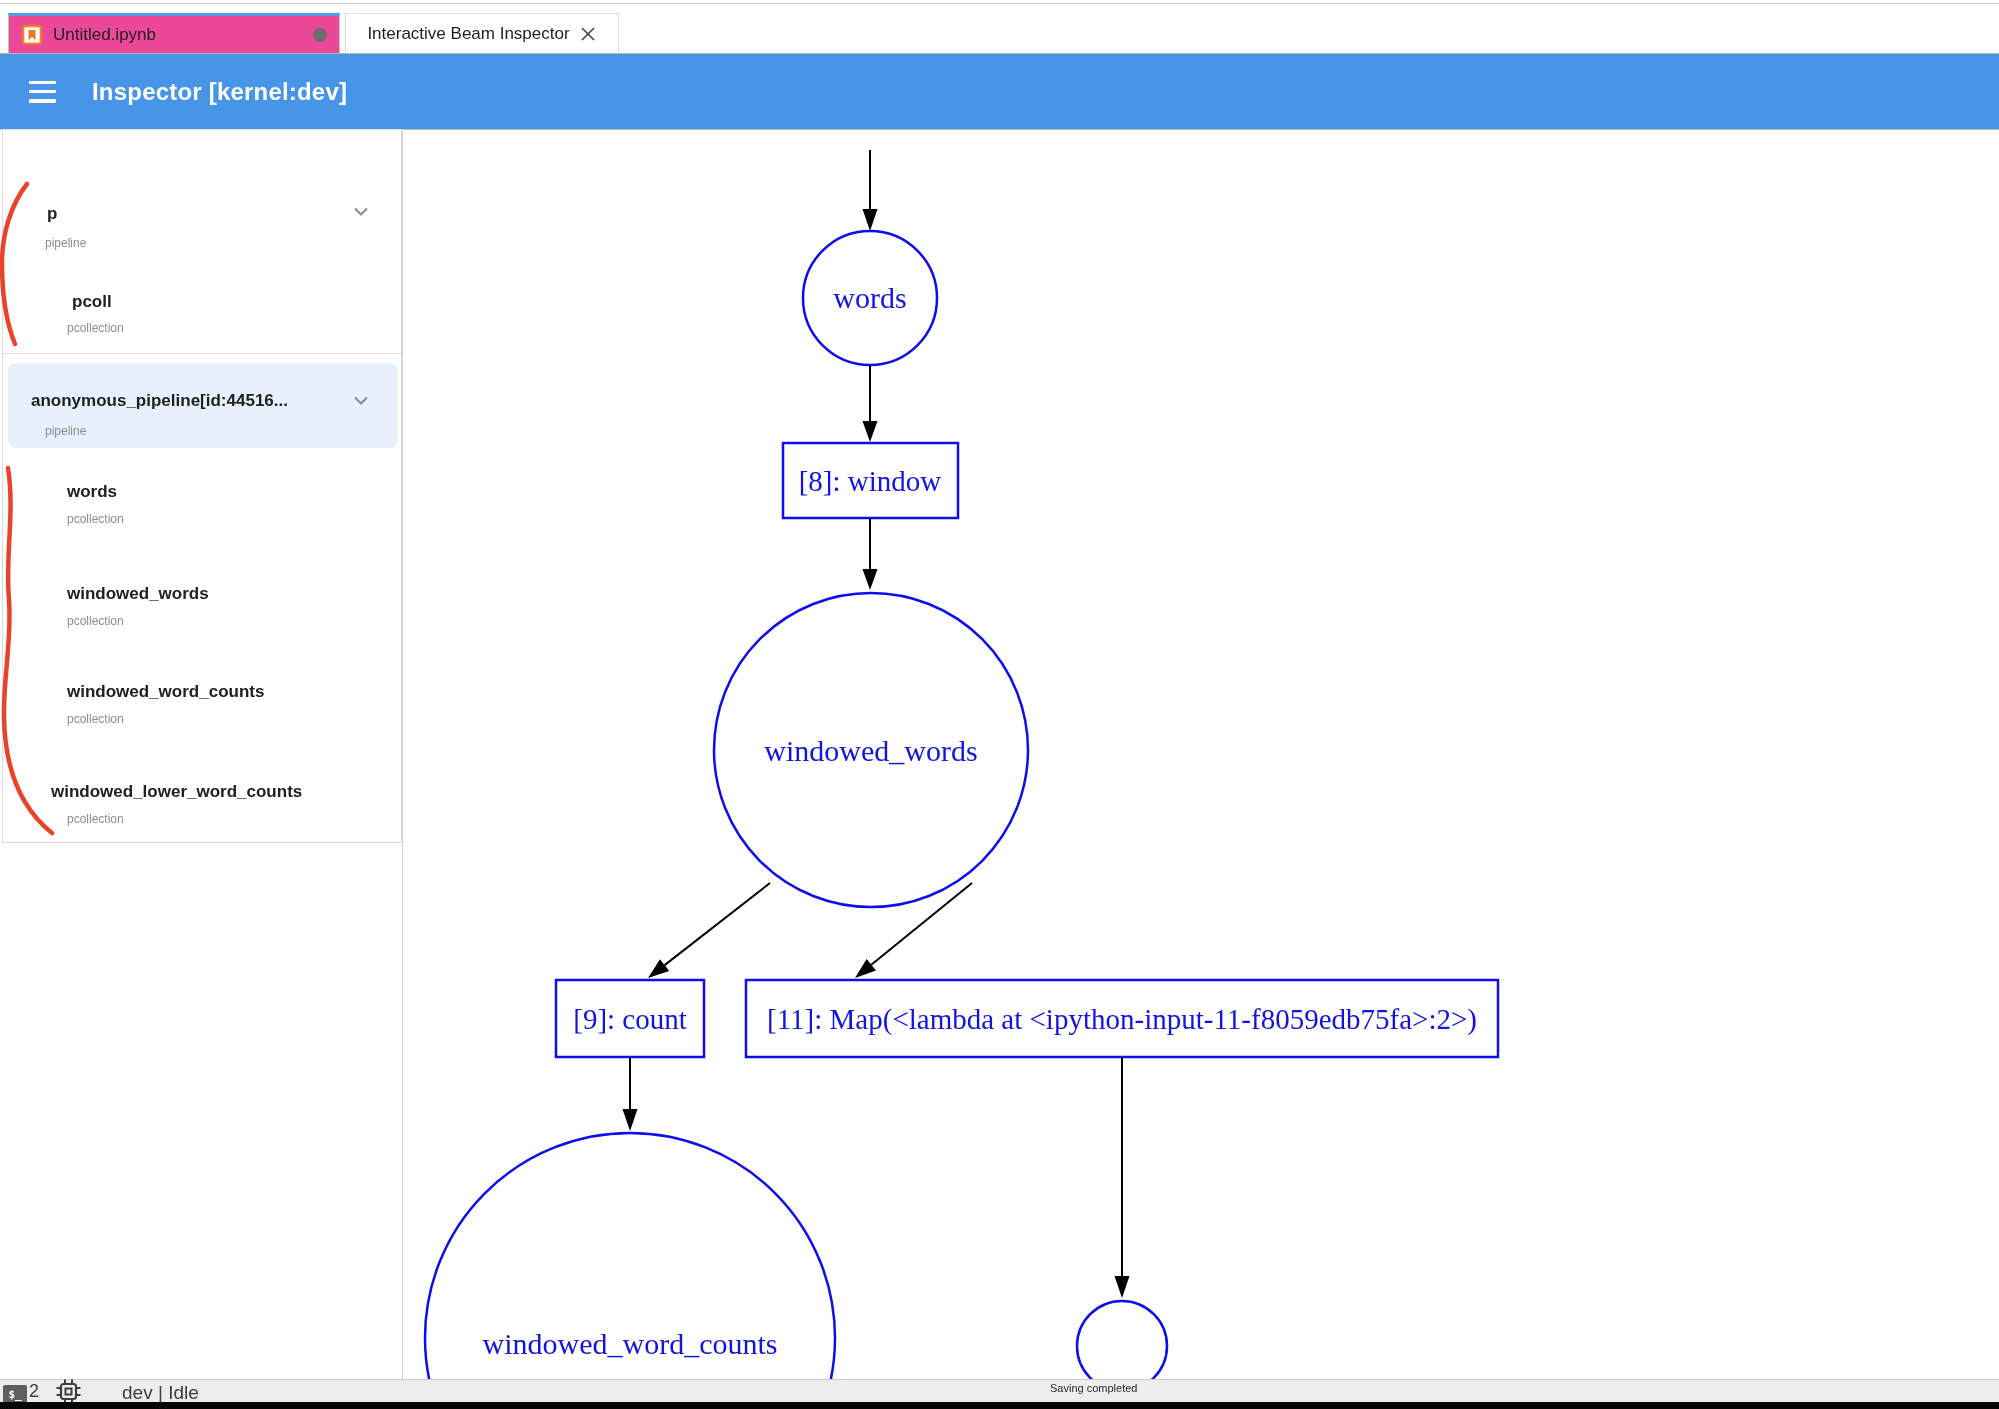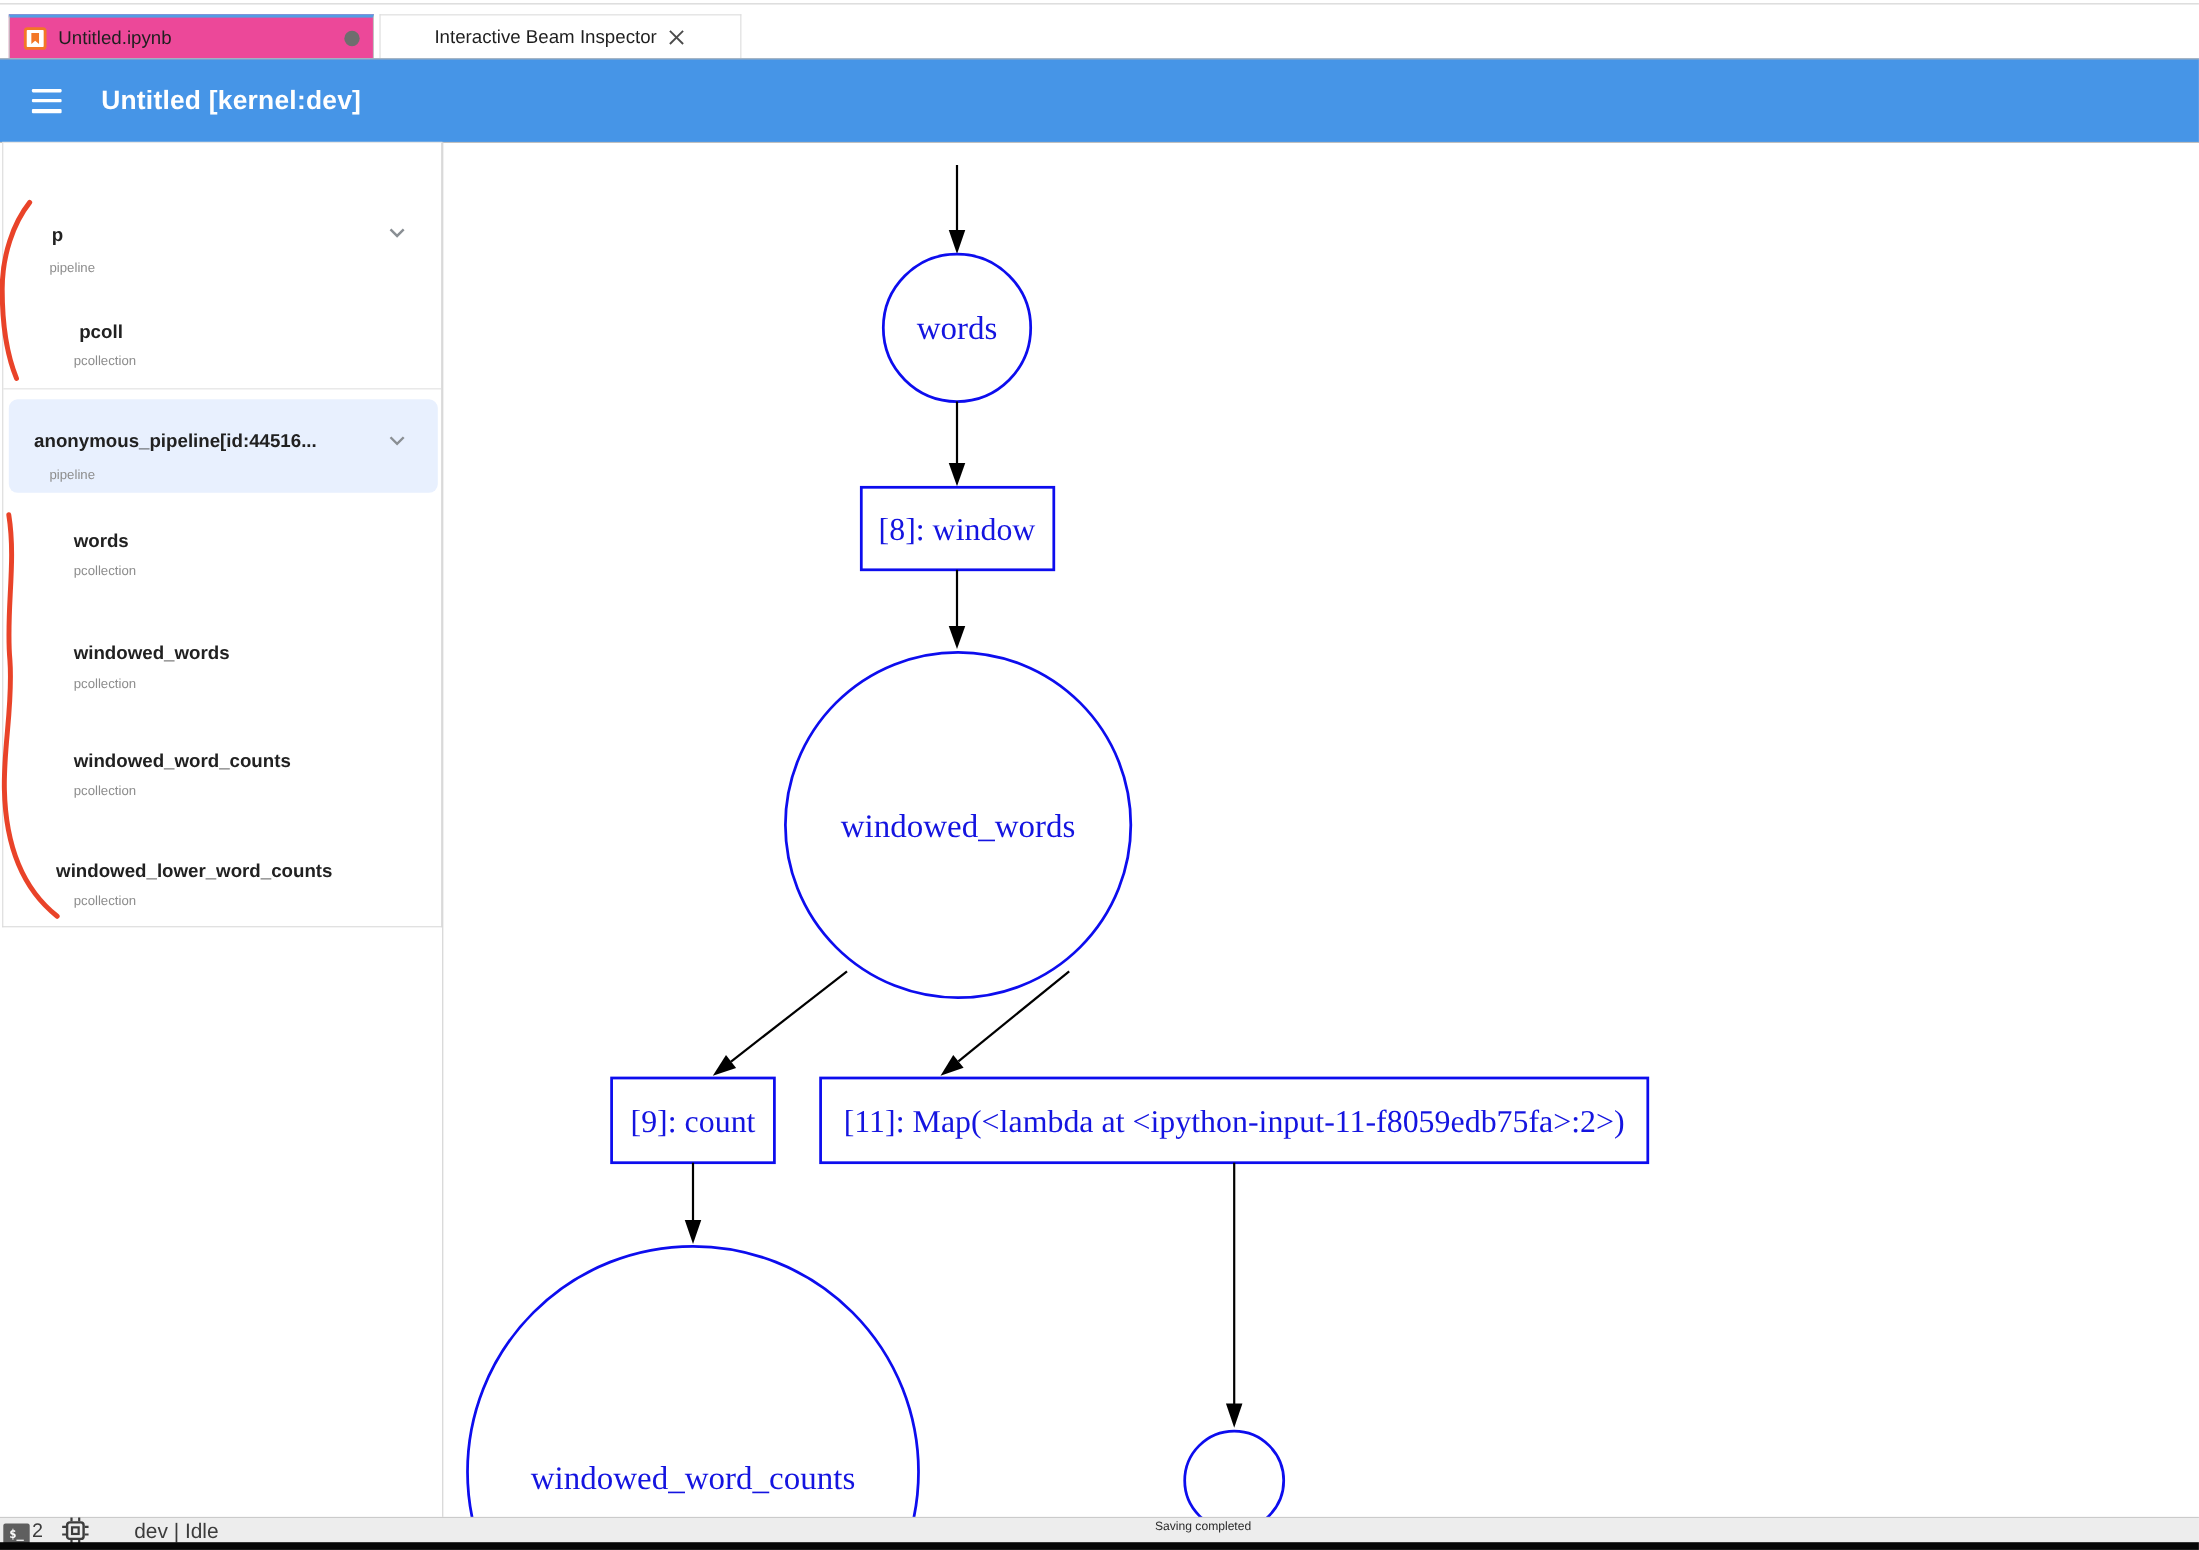--- a/index.html
+++ b/index.html
@@ -6,21 +6,21 @@
   .app{position:relative;width:1999px;height:1409px;background:#ffffff;overflow:hidden;
        font-family:"Liberation Sans",sans-serif;-webkit-font-smoothing:antialiased;}
 
   
   .topline{position:absolute;left:0;top:3px;width:1999px;height:1px;background:#d0d0d0;}
 
   
   .tab{position:absolute;top:13px;height:40px;box-sizing:border-box;display:flex;align-items:center;cursor:pointer;}
   .tab-notebook{left:8px;width:332px;background:#ec4899;border:1px solid #c2c2c2;border-bottom:none;
         border-top:3px solid #539de4;padding:0 12px;gap:10px;}
-  .tab-inspector{left:345px;width:329px;background:#ffffff;border:1px solid #dcdcdc;border-bottom:none;
+  .tab-inspector{left:345px;width:274px;background:#ffffff;border:1px solid #dcdcdc;border-bottom:none;
         justify-content:center;gap:9px;}
   .tab-label{font-size:17px;color:#1f1f1f;white-space:nowrap;}
   .dirty-dot{width:14px;height:14px;border-radius:50%;background:#6e6e6e;margin-left:auto;}
   .close-x{display:flex;align-items:center;}
 
   
   .header{position:absolute;left:0;top:53px;width:1999px;height:77px;background:#4695e7;
           border-top:1px solid #b5b5b5;border-bottom:1px solid #c0c0c0;box-sizing:border-box;
           display:flex;align-items:center;}
   .hamburger{margin-left:29px;width:27px;height:22px;display:flex;flex-direction:column;justify-content:space-between;cursor:pointer;}
@@ -87,21 +87,21 @@
       </svg>
     </span>
   </div>
 
   <div class="header">
     <div class="hamburger">
       <span></span>
         <span></span>
         <span></span>
     </div>
-    <div class="header-title">Untitled [kernel:dev]</div>
+    <div class="header-title">Inspector [kernel:dev]</div>
   </div>
 
   <div class="sidebar">
 
     <div class="sb-row-title" style="left:44px;top:74px;">p</div>
     <svg class="chev" style="left:346px;top:69px;" viewBox="0 0 24 24">
       <polyline points="6,9.5 12,15.5 18,9.5" fill="none" stroke="#8a8f94" stroke-width="2.2"></polyline>
     </svg>
     <div class="sb-row-sub" style="left:42px;top:106px;">pipeline</div>
 

